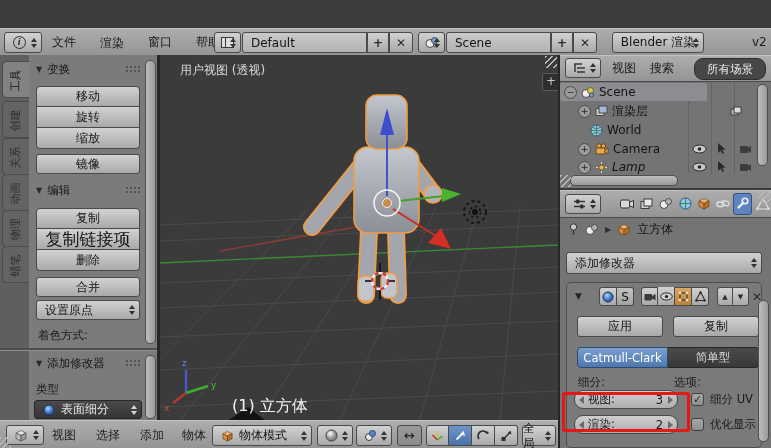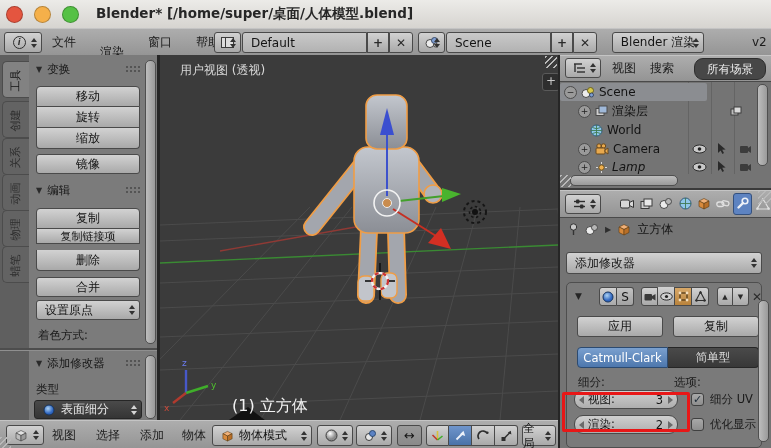--- a/index.html
+++ b/index.html
@@ -63,37 +63,31 @@
   .redbox{border:3px solid #e81717;border-radius:2px;z-index:60;}
   .infocirc{width:11px;height:11px;border:1.5px solid #2e2e2e;border-radius:50%;
     font-size:8px;font-style:italic;font-weight:bold;color:#2e2e2e;display:flex;align-items:center;justify-content:center;}
   svg{display:block;}
 </style>
 </head>
 <body>
 
 <div id="app">
 
-  <div class="abs titlebar">
-    <div class="abs wincircle" style="left:6px;background:#e4553f;"></div>
-    <div class="abs wincircle" style="left:34px;background:#f5b04a;"></div>
-    <div class="abs wincircle" style="left:62px;background:#55c145;"></div>
-    <div class="abs title-text">Blender* [/home/super/桌面/人体模型.blend]</div>
-  </div>
 
   <div class="abs hbar" style="left:0;top:28px;width:771px;height:27px;">
     <div class="abs btn" style="left:4px;top:3px;width:38px;height:21px;">
       <span class="infocirc" style="margin-right:8px;">i</span>
       <span class="ud">
           <i class="u"></i>
           <i class="d"></i>
         </span>
     </div>
     <span class="abs menu" style="left:52px;top:3px;">文件</span>
-    <span class="abs menu" style="left:100px;top:4px;margin-top:9px;">渲染</span>
+    <span class="abs menu" style="left:100px;top:4px;">渲染</span>
     <span class="abs menu" style="left:148px;top:3px;">窗口</span>
     <span class="abs menu" style="left:196px;top:3px;">帮助</span>
 
     <div class="abs btn" style="left:214px;top:3px;width:27px;height:21px;">
       <svg width="13" height="11" viewBox="0 0 13 11">
         <rect x="0.5" y="0.5" width="12" height="10" fill="#dedede" stroke="#3c3c3c"></rect>
         <line x1="4.5" y1="0.5" x2="4.5" y2="10.5" stroke="#3c3c3c"></line>
       </svg>
       <span class="ud">
           <i class="u"></i>
@@ -188,21 +182,21 @@
       </div>
 
     <div class="abs phdr" style="left:36px;top:128px;width:104px;">
       <span class="tri">▼</span>
       <span>编辑</span>
       <span class="dragdots" style="margin-left:auto;"></span>
     </div>
     <div class="abs btn grp-top" style="left:36px;top:153px;width:104px;height:21px;">
         <span>复制</span>
       </div>
-    <div class="abs btn grp-mid" style="left:36px;top:174px;width:104px;height:15px;font-size:11px;">
+    <div class="abs btn grp-mid" style="left:36px;top:174px;width:104px;height:21px;font-size:17px;">
         <span>复制链接项</span>
       </div>
     <div class="abs btn grp-bot" style="left:36px;top:195px;width:104px;height:21px;text-align:center;">
         <span>删除</span>
       </div>
     <div class="abs btn" style="left:36px;top:222px;width:104px;height:20px;">
         <span>合并</span>
       </div>
     <div class="abs btn btn-left" style="left:36px;top:245px;width:104px;height:20px;">
       <span>设置原点</span>

